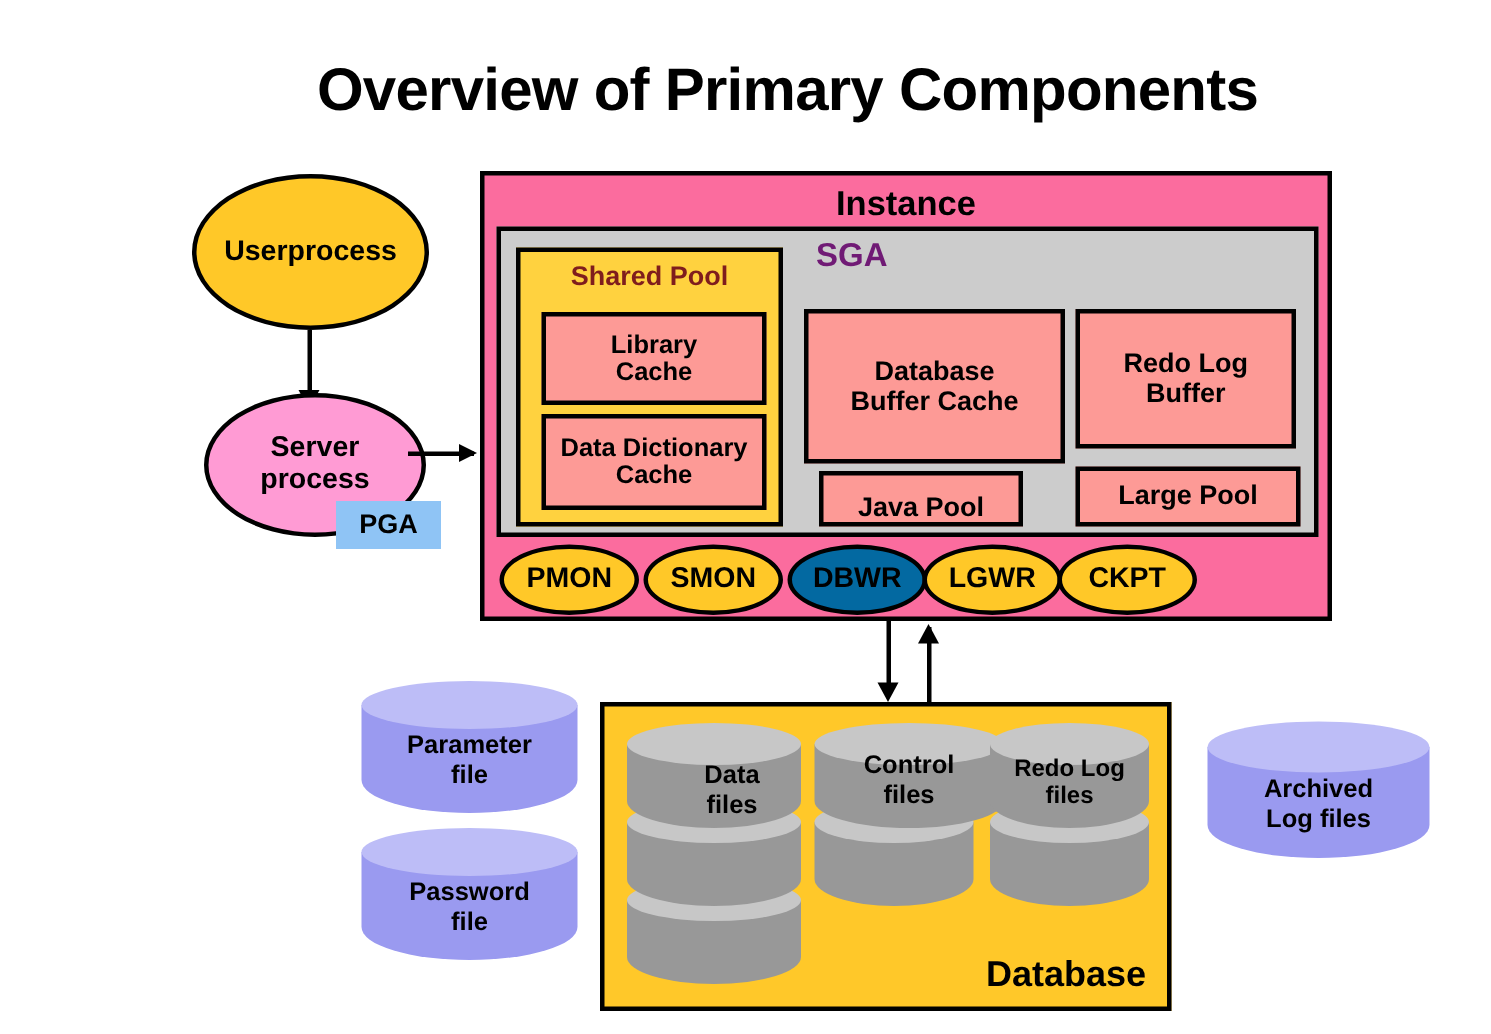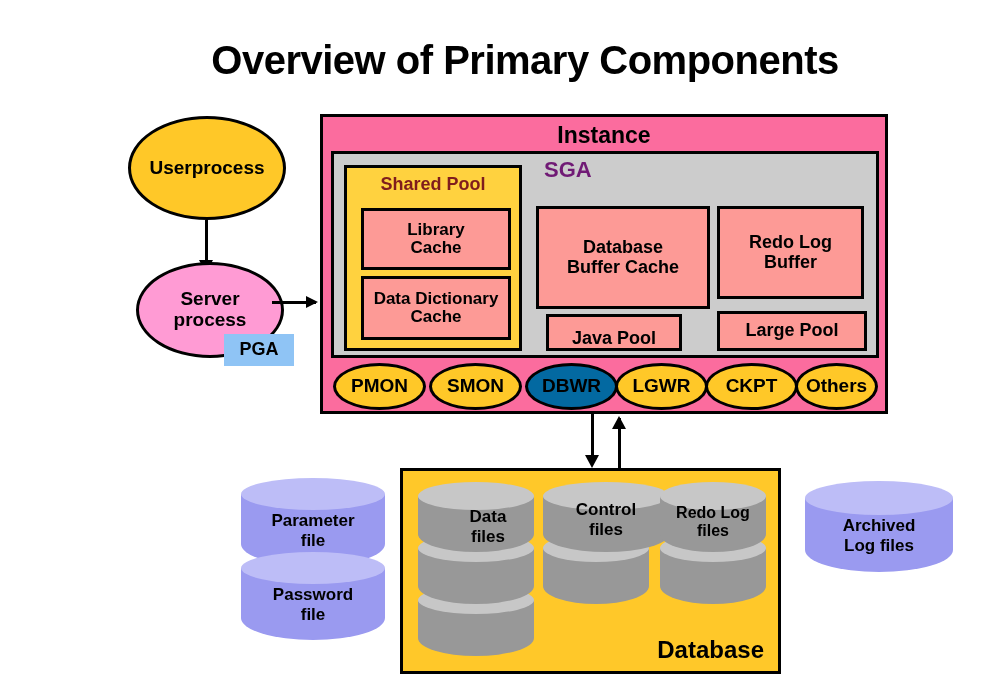--- a/index.html
+++ b/index.html
@@ -255,33 +255,30 @@
       </div>
       <div class="oval" style="left:194px; top:0px; width:93px; height:47px; background:#0369a1; font-size:19px;">
         <span>DBWR</span>
       </div>
       <div class="oval" style="left:284px; top:0px; width:93px; height:47px; background:#FFC828; font-size:19px;">
         <span>LGWR</span>
       </div>
       <div class="oval" style="left:374px; top:0px; width:93px; height:47px; background:#FFC828; font-size:19px;">
         <span>CKPT</span>
       </div>
-      <div class="oval" style="left:464px; top:0px; width:83px; height:47px; background:#FFC828; font-size:19px;">
-        <span>Others</span>
-      </div>
     </div>
   </div>
 
   <div class="arrow-line" style="left:563px; top:414px; width:3px; height:47px;"></div>
   <div class="arrow-head ah-down" style="left:557px; top:455px;"></div>
 
   <div class="arrow-line" style="left:590px; top:418px; width:3px; height:50px;"></div>
   <div class="arrow-head ah-up" style="left:584px; top:416px;"></div>
 
-  <div class="cyl cyl-purple" style="left:213px; top:478px; width:144px; height:92px;padding-left:18px;">
+  <div class="cyl cyl-purple" style="left:213px; top:454px; width:144px; height:92px;padding-left:18px;">
     <div class="body" style="top:16px; height:72px; border-radius:0 0 50% 50% / 0 0 22px 22px;"></div>
     <div class="top" style="height:32px;"></div>
     <div class="lbl" style="top:33px; font-size:17px;">
       <span>Parameter</span><br>
       <span>file</span>
     </div>
   </div>
 
   <div class="cyl cyl-purple" style="left:213px; top:552px; width:144px; height:92px;">
     <div class="body" style="top:16px; height:72px; border-radius:0 0 50% 50% / 0 0 22px 22px;"></div>

